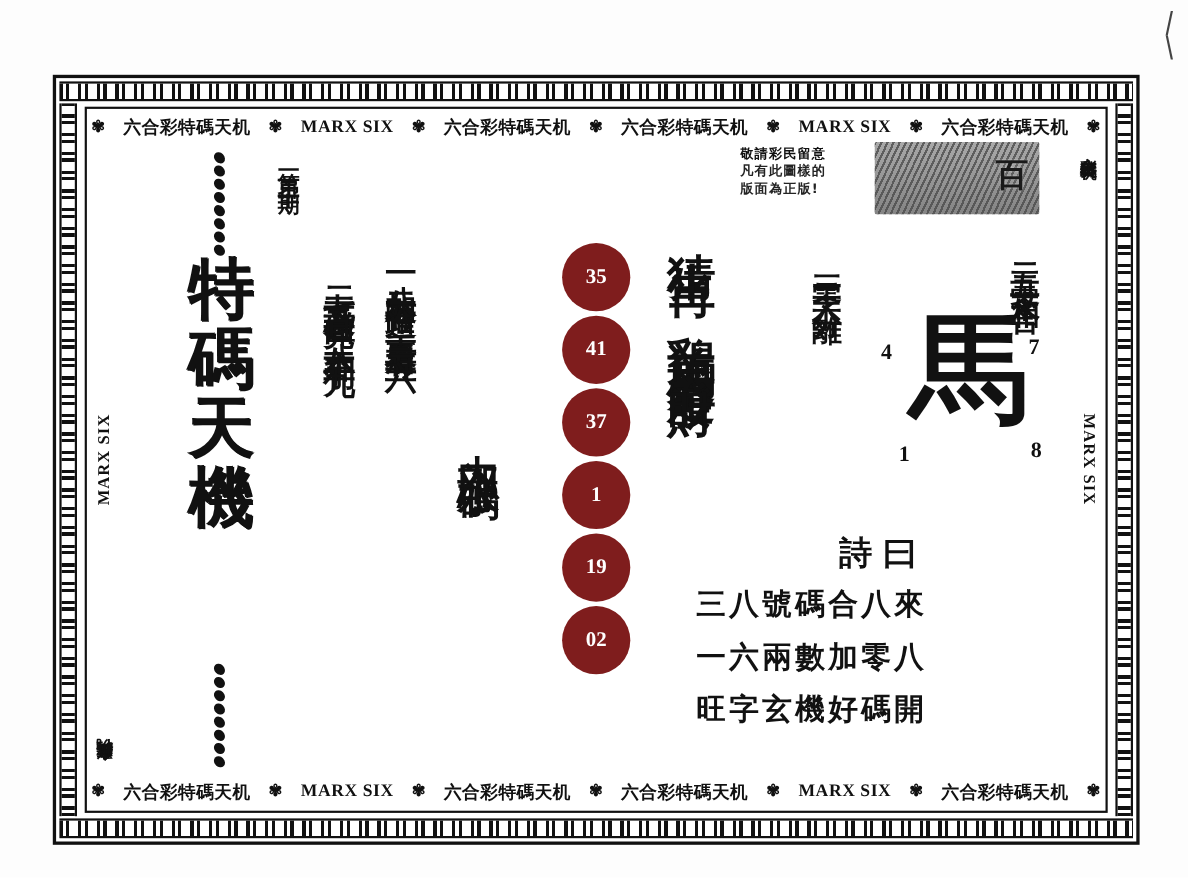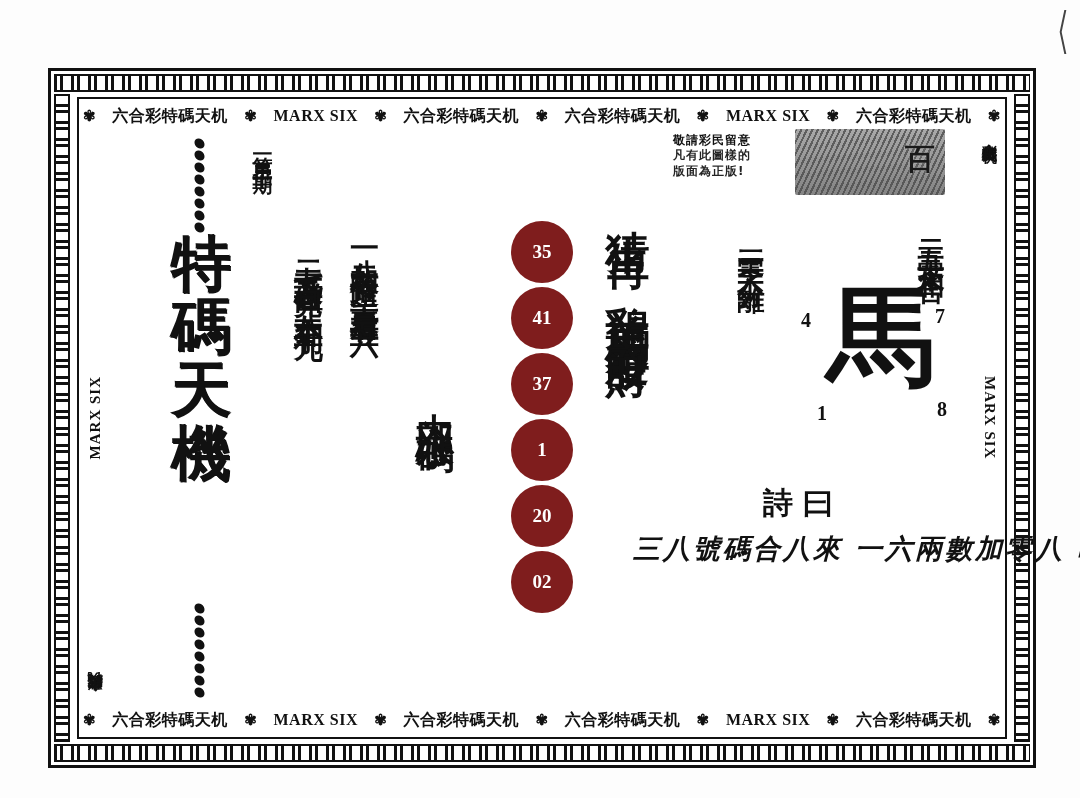--- a/index.html
+++ b/index.html
@@ -353,24 +353,23 @@
     font-size: 30px;
     font-weight: bold;
     letter-spacing: 10px;
     color: #111;
   }
   #poem-lines {
     position: absolute;
     right: 18px; top: 398px;
     width: 320px;
     display: flex;
-    flex-direction: row;
+    flex-direction: column;
     gap: 12px;
     align-items: flex-start;
-    font-style: italic;
   }
   #poem-lines .pline {
     font-family: "DejaVu Sans", sans-serif;
     font-size: 27px;
     font-weight: bold;
     letter-spacing: 3px;
     color: #111;
     white-space: nowrap;
   }
 </style>
@@ -519,21 +518,21 @@
 
       <div class="vcol" id="verse-1">二七三五又碰面見 二八主不利于九</div>
       <div class="vcol" id="verse-2">一八加二有路進一 重來后有二五六</div>
       <div id="inner-code">内部心水碼</div>
 
       <div id="numbers">
         <div class="num-ball">35</div>
         <div class="num-ball">41</div>
         <div class="num-ball">37</div>
         <div class="num-ball">1</div>
-        <div class="num-ball">20</div>
+        <div class="num-ball">19</div>
         <div class="num-ball">02</div>
       </div>
 
       <div id="zodiac">猜生肖：鷄前馬后定發財</div>
 
       <div id="notice">
         <div>敬請彩民留意</div>
         <div class="l2">凡有此圖樣的</div>
         <div class="l2">版面為正版!</div>
       </div>

